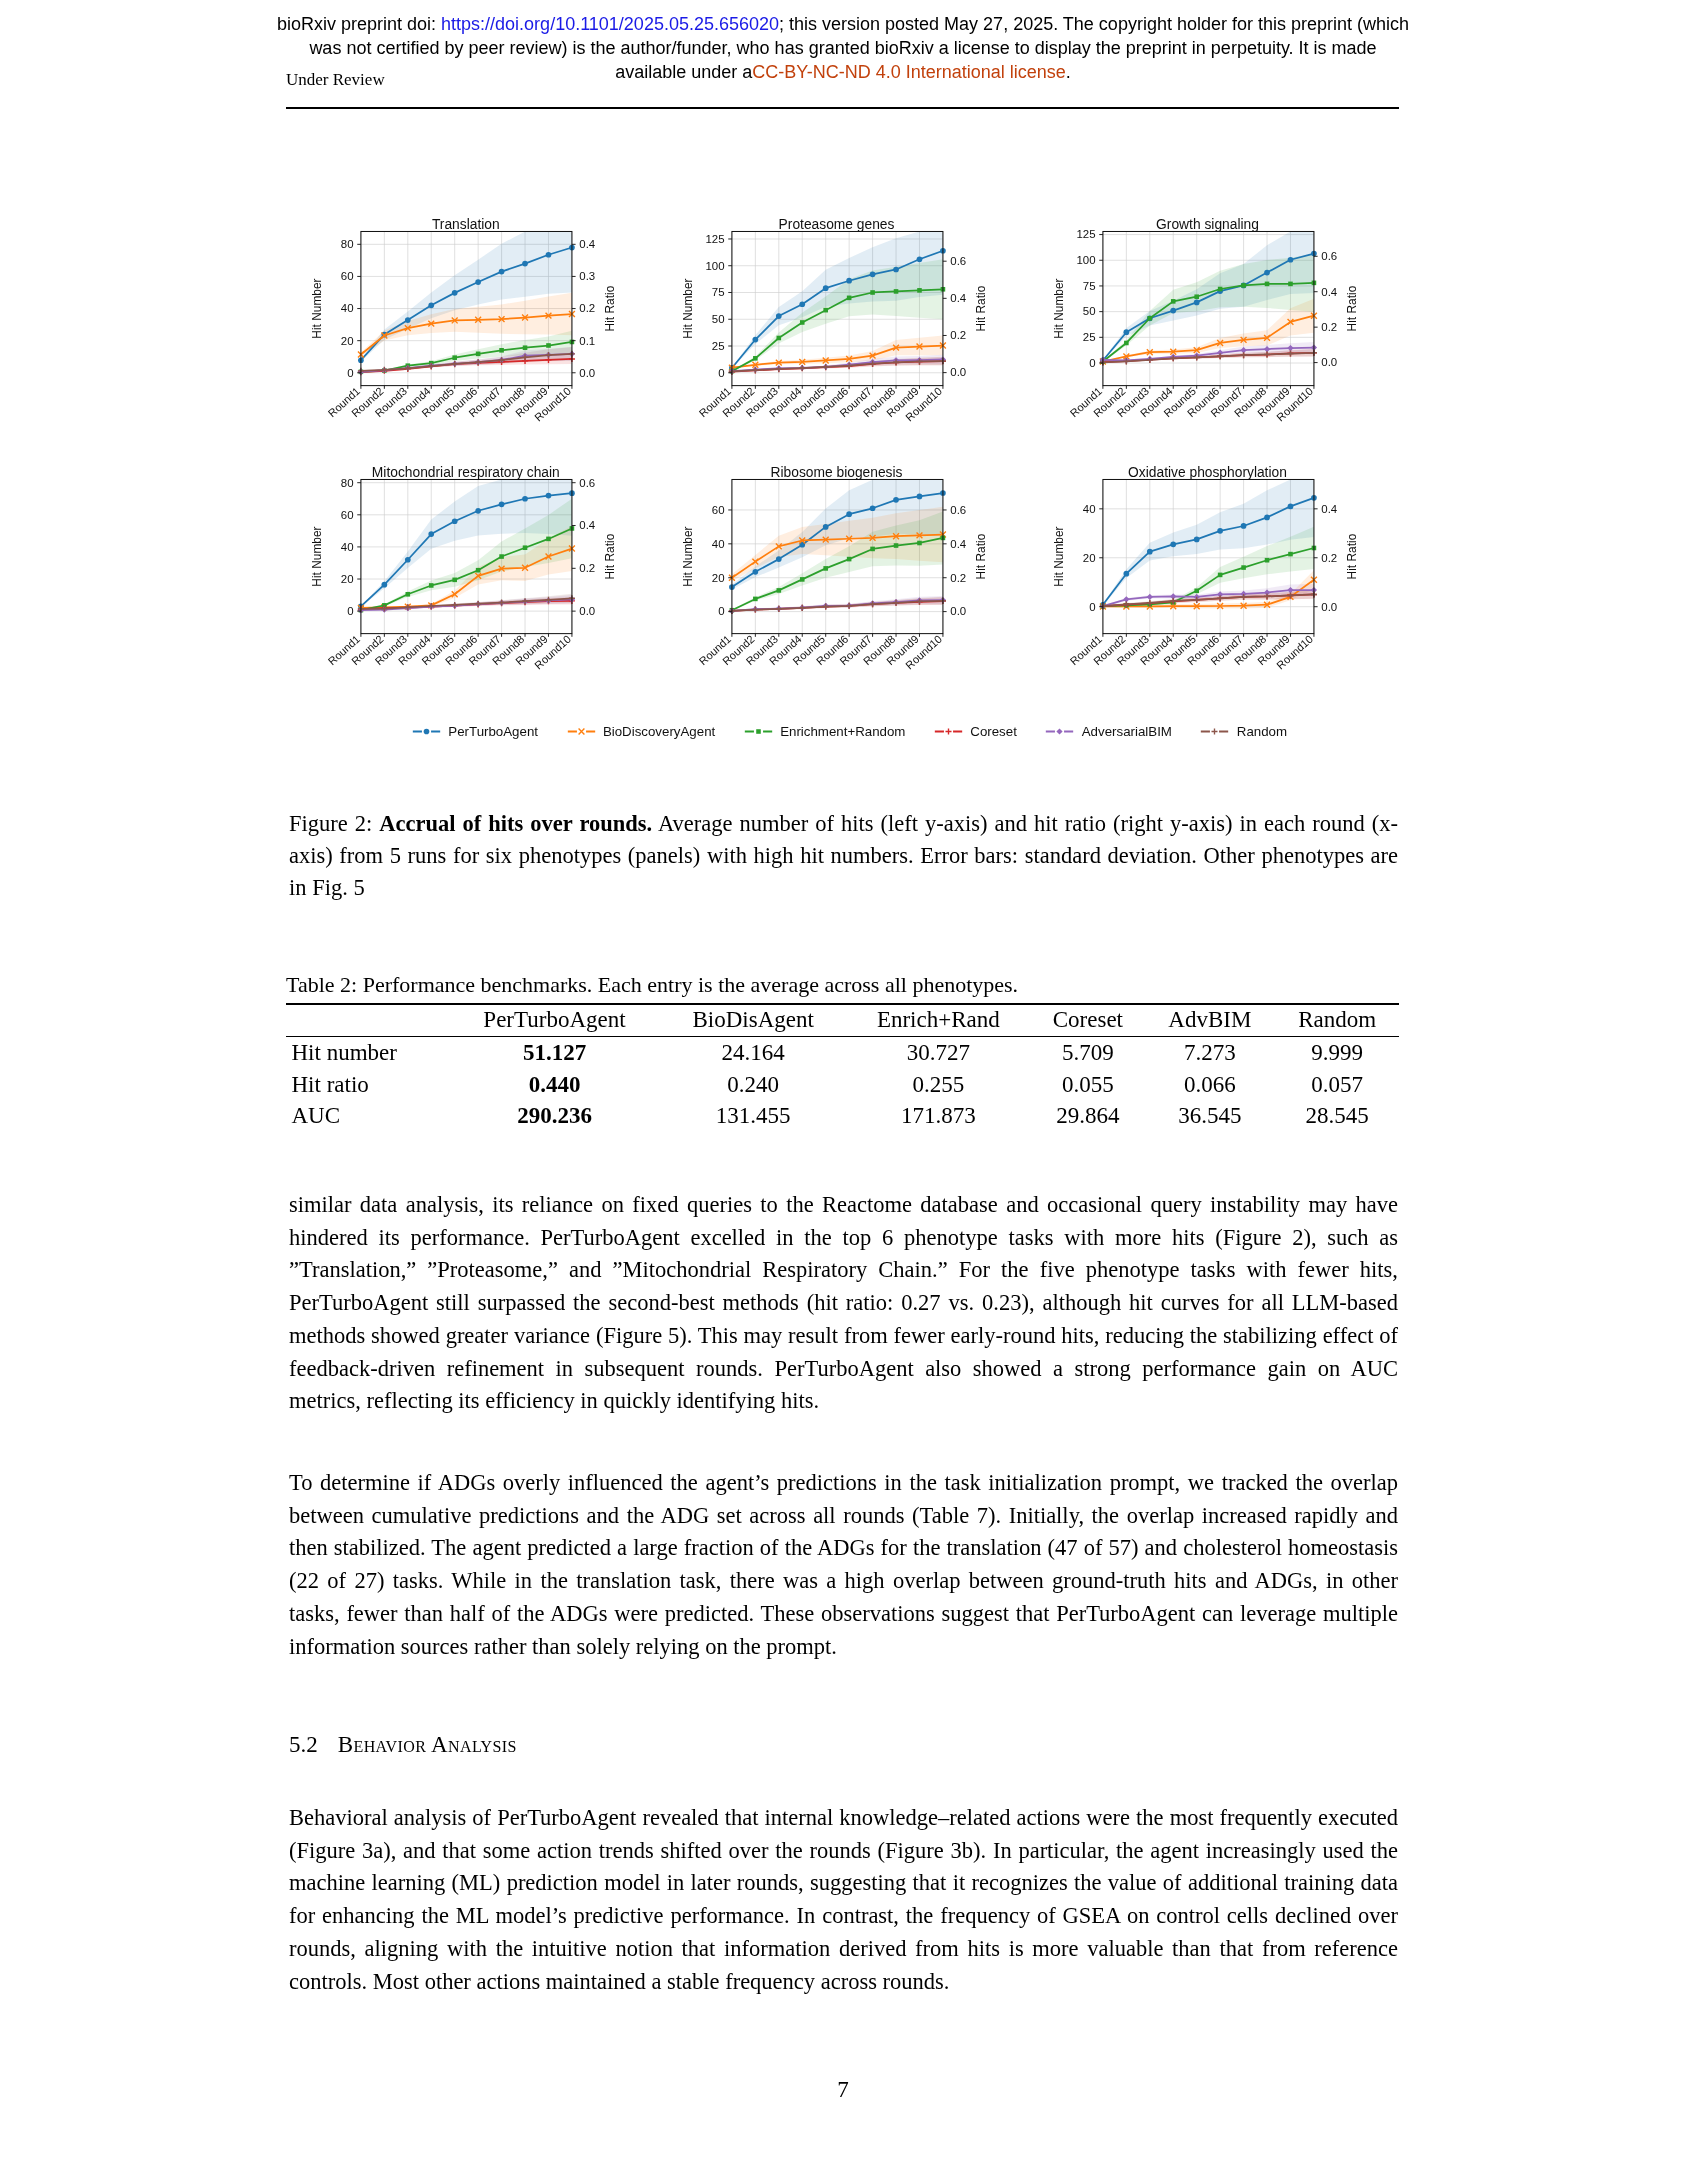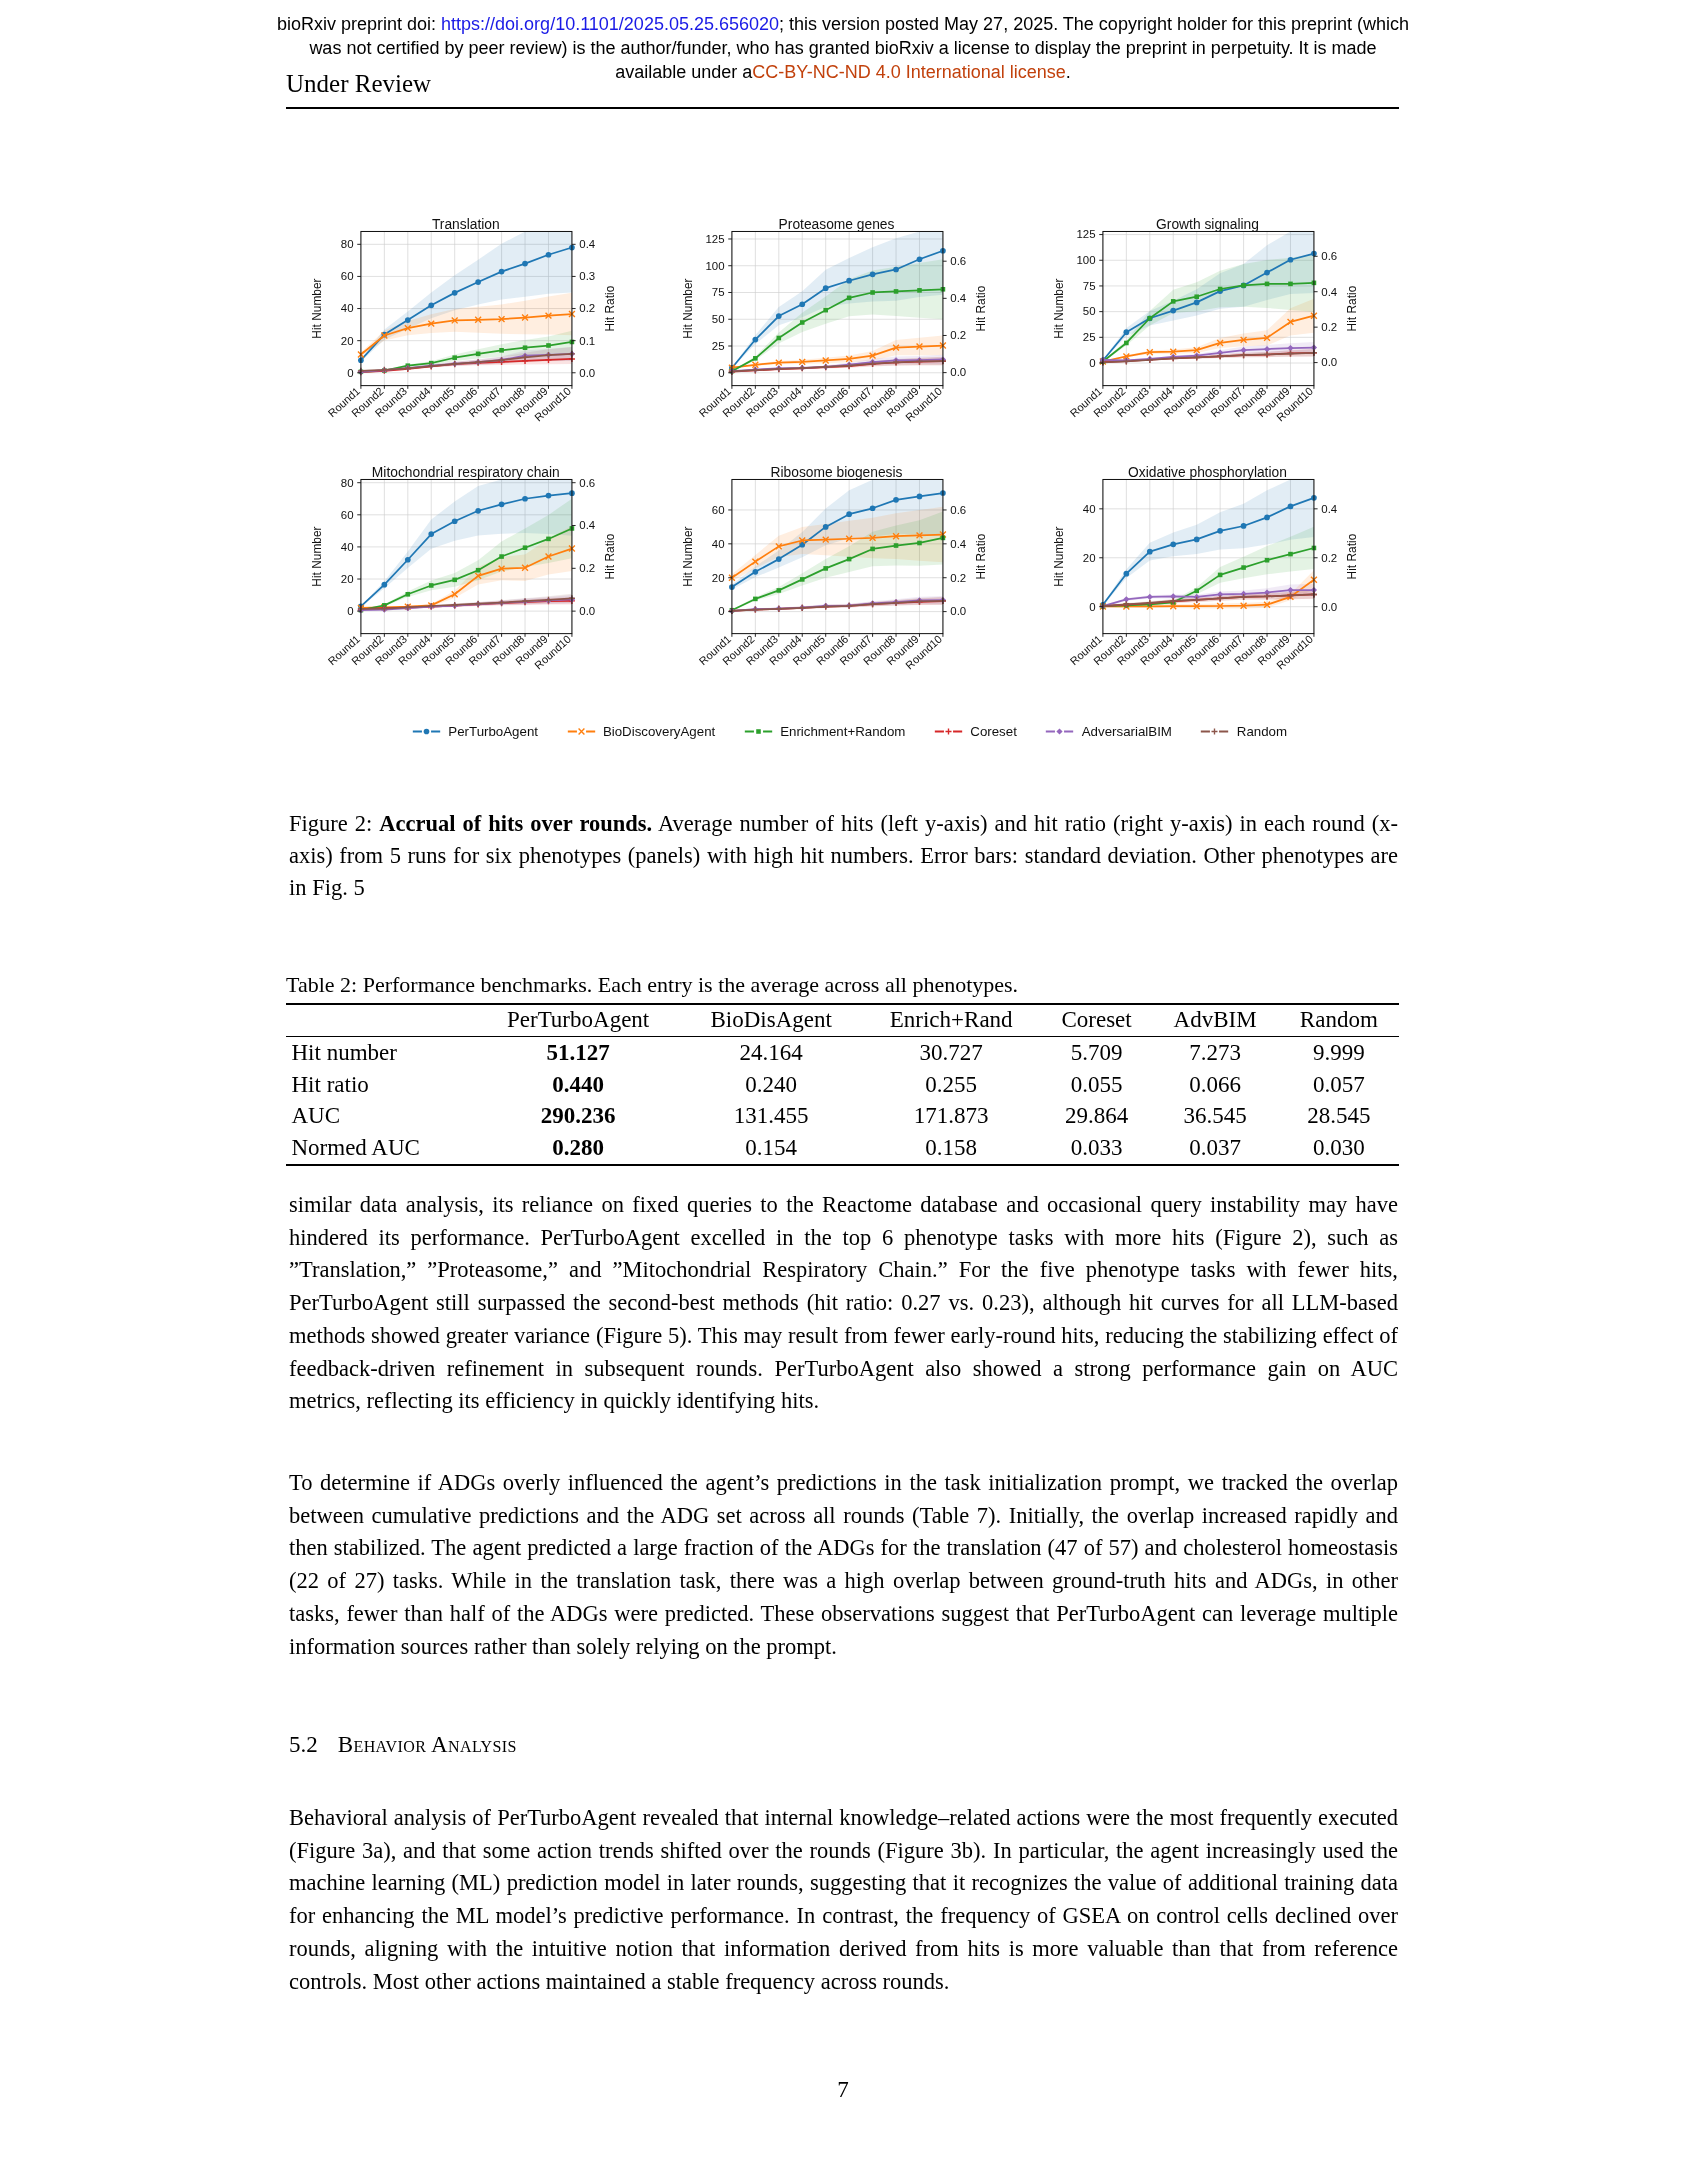--- a/index.html
+++ b/index.html
@@ -21,21 +21,21 @@
     font-size:18px; line-height:1.32;
     color:#000;
   }
   .banner .ln { display:block;text-align:center; }
   .banner a, .banner .lnk { color:#c2410c; text-decoration:none; }
   .banner .doi { color:#1a1ae6; }
 
   
   .runhead {
     position:absolute; left:286px; top:70px;
-    font-size:25px; font-family:"Liberation Serif", serif;
+    font-size:17px; font-family:"Liberation Serif", serif;
   }
   .runrule {
     position:absolute; left:286px; top:107px; width:1113px; height:1.5px;
     background:#000;
   }
 
   
   .figure { position:absolute; left:275px; top:207px; width:1148px; height:551px; }
   .grid2x3 { position:absolute; inset:0; }
 
@@ -1008,29 +1008,20 @@
           </tr>
           <tr>
             <td class="rowlab">AUC</td>
             <td class="best">290.236</td>
             <td>131.455</td>
             <td>171.873</td>
             <td>29.864</td>
             <td>36.545</td>
             <td>28.545</td>
           </tr>
-          <tr class="rule-bot">
-            <td class="rowlab">Normed AUC</td>
-            <td class="best">0.280</td>
-            <td>0.154</td>
-            <td>0.158</td>
-            <td>0.033</td>
-            <td>0.037</td>
-            <td>0.030</td>
-          </tr>
         </tbody>
     </table>
   </div>
 
   <div class="body-text bt1">similar data analysis, its reliance on fixed queries to the Reactome database and occasional query instability may have hindered its performance. PerTurboAgent excelled in the top 6 phenotype tasks with more hits (Figure 2), such as ”Translation,” ”Proteasome,” and ”Mitochondrial Respiratory Chain.” For the five phenotype tasks with fewer hits, PerTurboAgent still surpassed the second-best methods (hit ratio: 0.27 vs. 0.23), although hit curves for all LLM-based methods showed greater variance (Figure 5). This may result from fewer early-round hits, reducing the stabilizing effect of feedback-driven refinement in subsequent rounds. PerTurboAgent also showed a strong performance gain on AUC metrics, reflecting its efficiency in quickly identifying hits.</div>
   <div class="body-text bt2">To determine if ADGs overly influenced the agent’s predictions in the task initialization prompt, we tracked the overlap between cumulative predictions and the ADG set across all rounds (Table 7). Initially, the overlap increased rapidly and then stabilized. The agent predicted a large fraction of the ADGs for the translation (47 of 57) and cholesterol homeostasis (22 of 27) tasks. While in the translation task, there was a high overlap between ground-truth hits and ADGs, in other tasks, fewer than half of the ADGs were predicted. These observations suggest that PerTurboAgent can leverage multiple information sources rather than solely relying on the prompt.</div>
 
   <div class="sec-head">
     <span class="sec-num">5.2</span><span class="sec-title">Behavior Analysis</span>
   </div>

